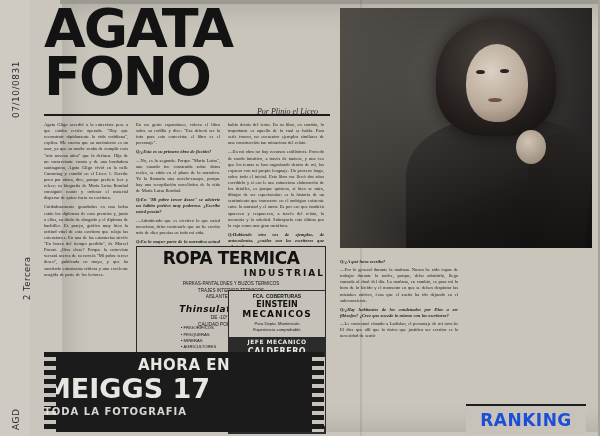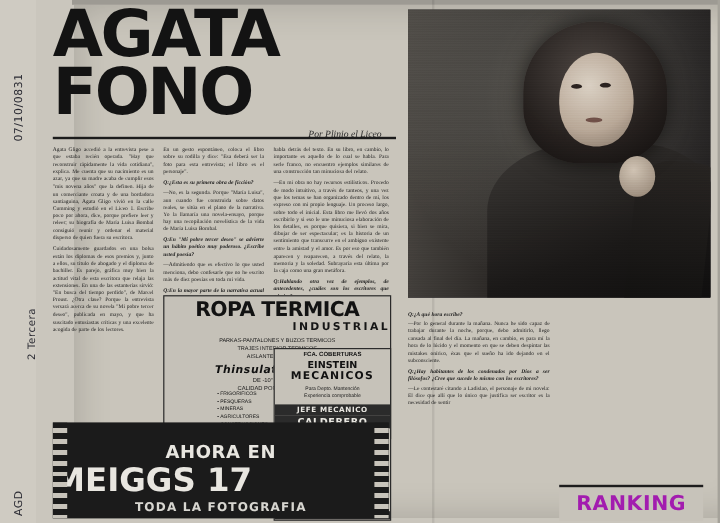--- a/index.html
+++ b/index.html
@@ -230,33 +230,32 @@
     background:#1b1b1b;
     color:#e8e6e0;
     overflow:hidden;
   }
   .meiggs-top{
     text-align:center;
     font-family:"DejaVu Sans", sans-serif;
     font-weight:bold;
     font-size:15px;
     letter-spacing:0.5px;
-    margin-top:16px;
+    margin-top:4px;
   }
   .meiggs-mid{
     text-align:left;
     font-family:"DejaVu Sans", sans-serif;
     font-weight:bold;
     font-size:27px;
     letter-spacing:0px;
     line-height:1;
     margin-top:1px;
   }
   .meiggs-bot{
-    text-align:center;
     font-family:"DejaVu Sans", sans-serif;
     font-weight:bold;
     font-size:10px;
     letter-spacing:1px;
     margin-top:4px;
     opacity:.92;
   }
   .film-strip{
     position:absolute;left:0;top:0;width:12px;height:100%;
     background:repeating-linear-gradient(180deg,#1b1b1b 0 5px,#c8c4bb 5px 9px);
@@ -281,21 +280,21 @@
     position:absolute;left:466px;top:404px;width:120px;height:28px;
     background:#c7c3ba;
     border-top:2px solid #1d1d1d;
     text-align:center;
   }
   .ranking-word{
     font-family:"DejaVu Sans", sans-serif;
     font-weight:bold;
     font-size:17px;
     letter-spacing:0.5px;
-    color:#a21caf;
+    color:#1d4ed8;
     margin-top:4px;
   }
   
   .edge-top{position:absolute;left:30px;top:0;width:570px;height:4px;background:#9d9a93;}
   .edge-right{position:absolute;right:0;top:0;width:2px;height:436px;background:#a5a29a;}
   .fold{position:absolute;left:330px;top:0;width:2px;height:436px;background:rgba(0,0,0,.08);}
 </style>
 </head>
 <body>
 

